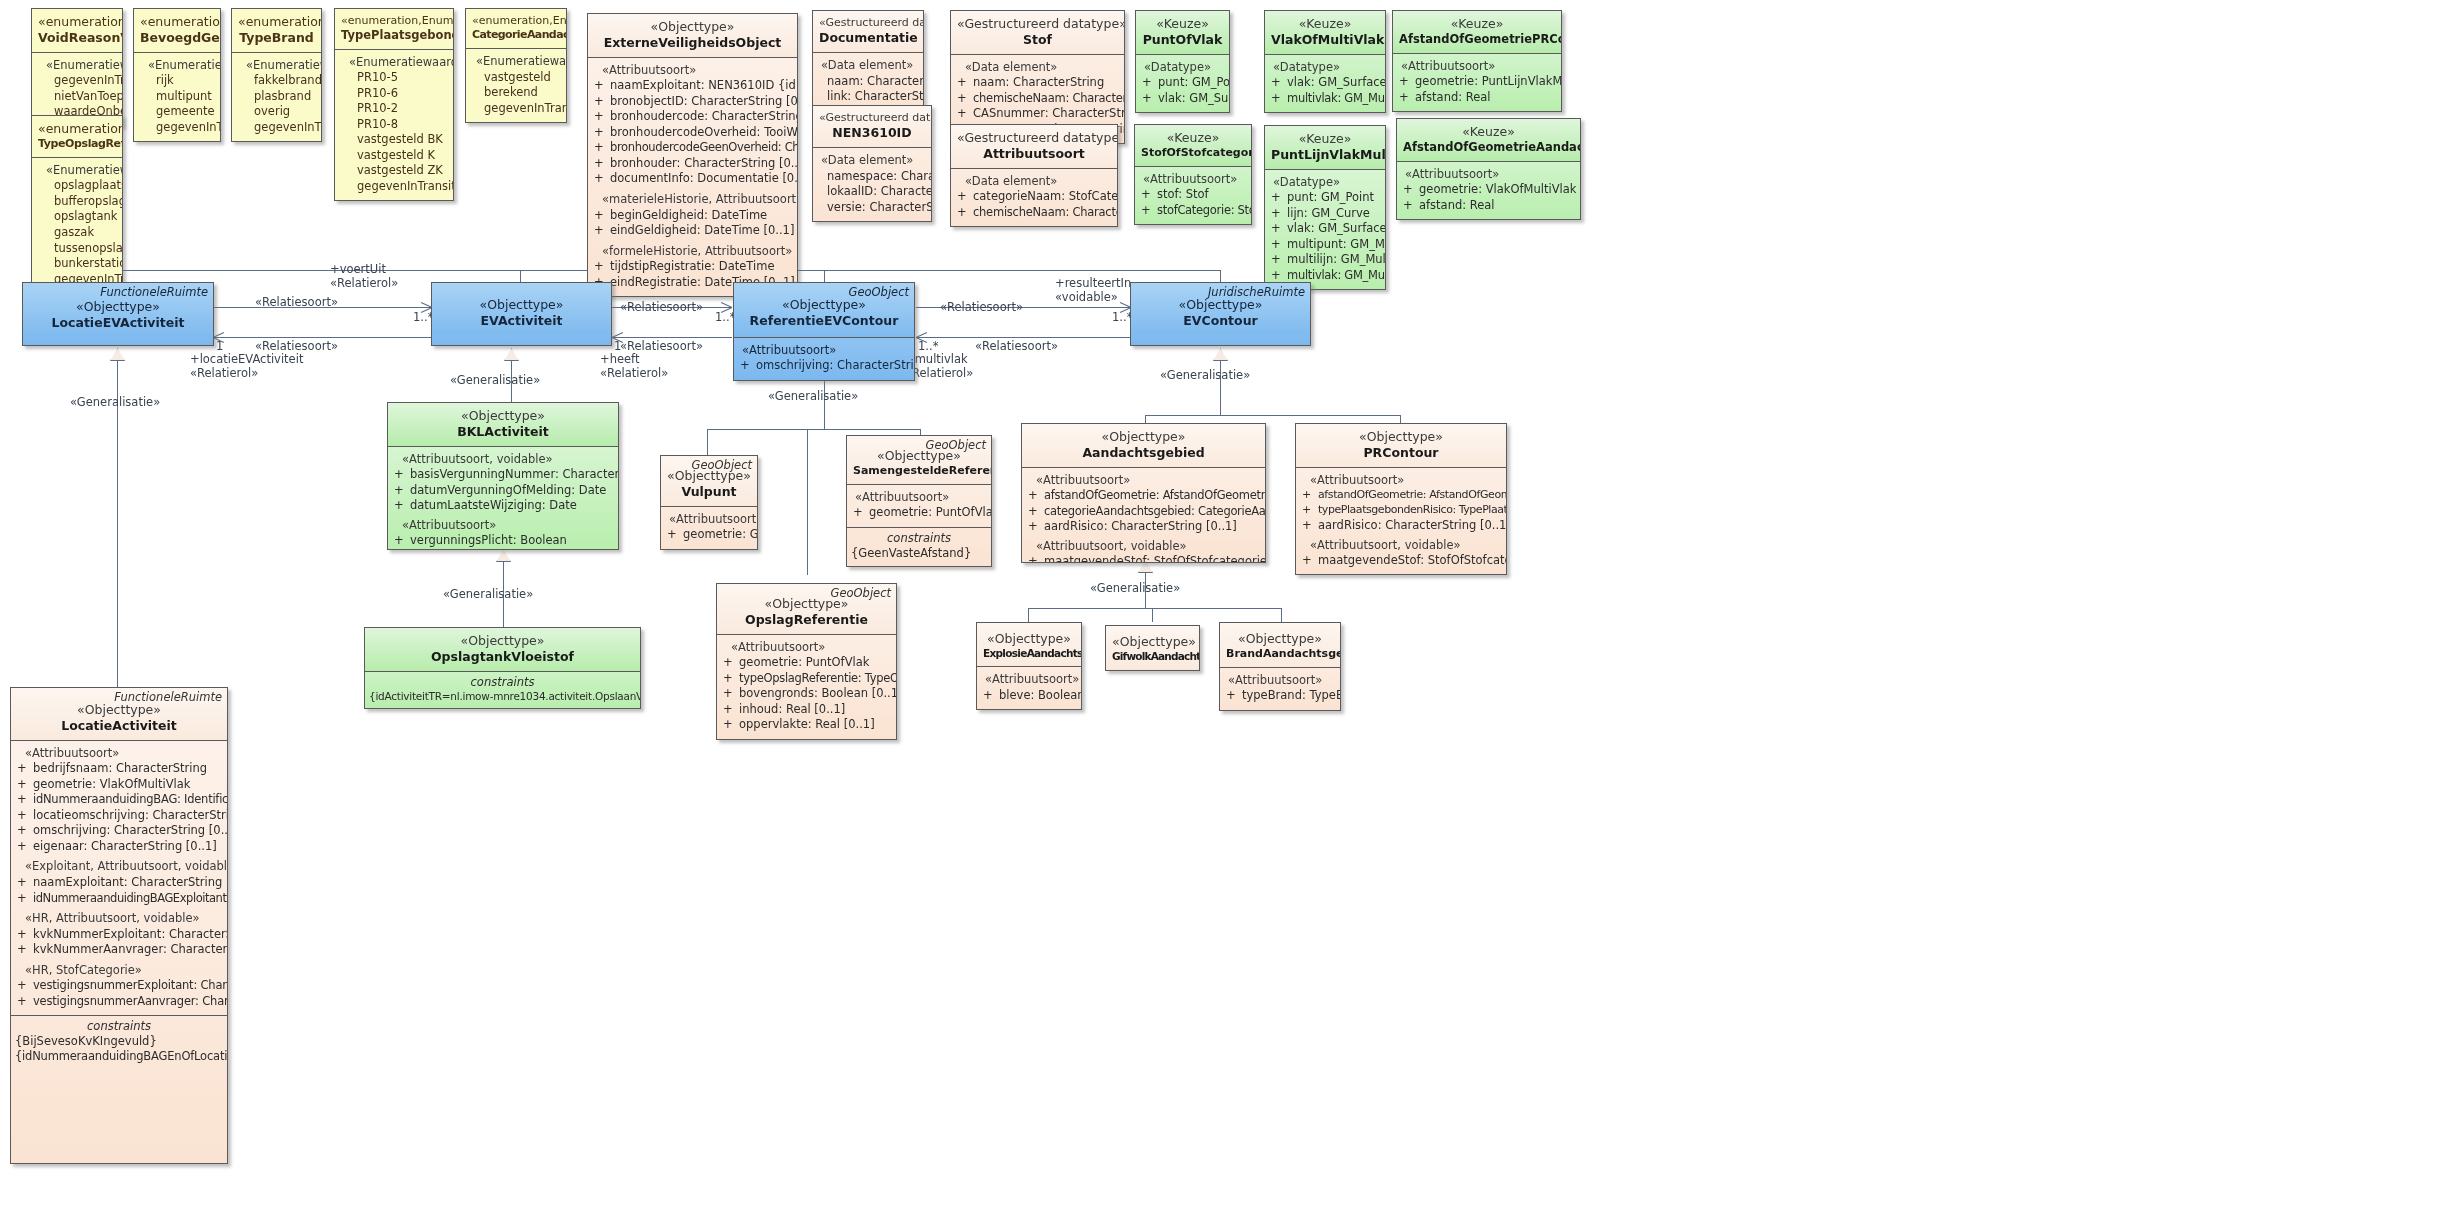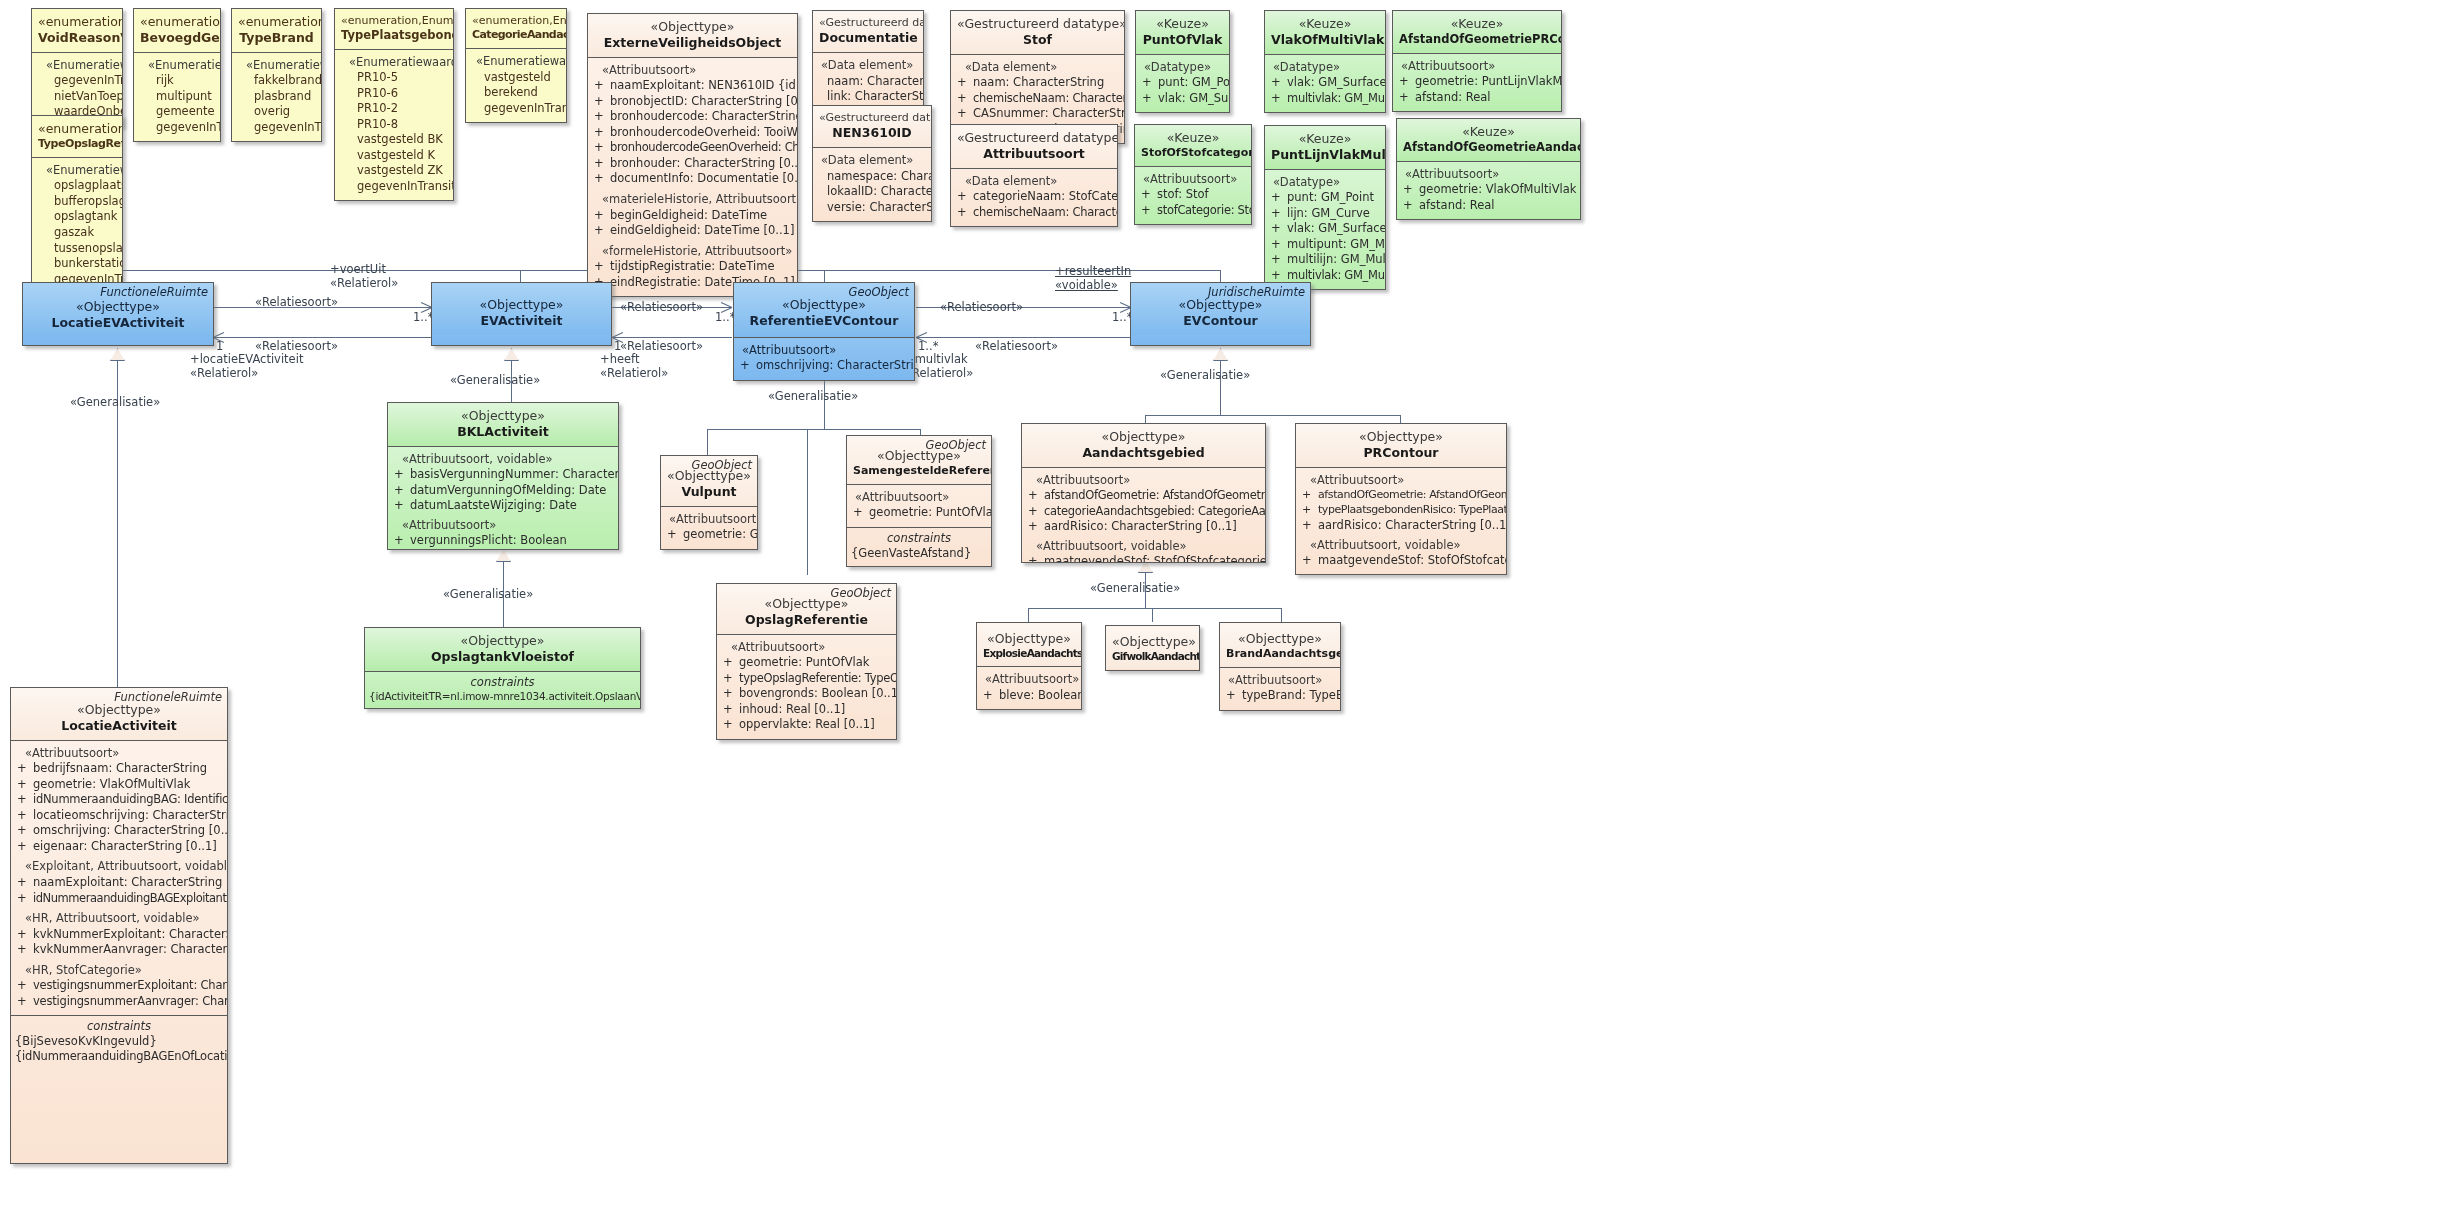--- a/index.html
+++ b/index.html
@@ -191,21 +191,21 @@
   <div class="arrow-open arr-l" style="left:612px;top:331px;"></div>
   <div class="lbl" style="left:620px;top:339px;width:100px;">«Relatiesoort»</div>
   <div class="lbl" style="left:614px;top:339px;">1</div>
   <div class="lbl" style="left:600px;top:352px;width:100px;">
     <span>+heeft</span><br>
     <span>«Relatierol»</span>
   </div>
 
   <div class="ln h" style="left:916px;top:307px;width:215px;"></div>
   <div class="arrow-open arr-r" style="left:1119px;top:301px;"></div>
-  <div class="lbl" style="left:1055px;top:264px;width:115px;text-decoration:underline;">
+  <div class="lbl" style="left:1055px;top:276px;width:115px;">
     <span>+resulteertIn</span><br>
     <span>«voidable»</span>
   </div>
   <div class="lbl" style="left:940px;top:300px;width:110px;">«Relatiesoort»</div>
   <div class="lbl" style="left:1112px;top:310px;">1..*</div>
 
   <div class="ln h" style="left:916px;top:337px;width:215px;"></div>
   <div class="arrow-open arr-l" style="left:916px;top:331px;"></div>
   <div class="lbl" style="left:975px;top:339px;width:110px;">«Relatiesoort»</div>
   <div class="lbl" style="left:918px;top:339px;">1..*</div>

